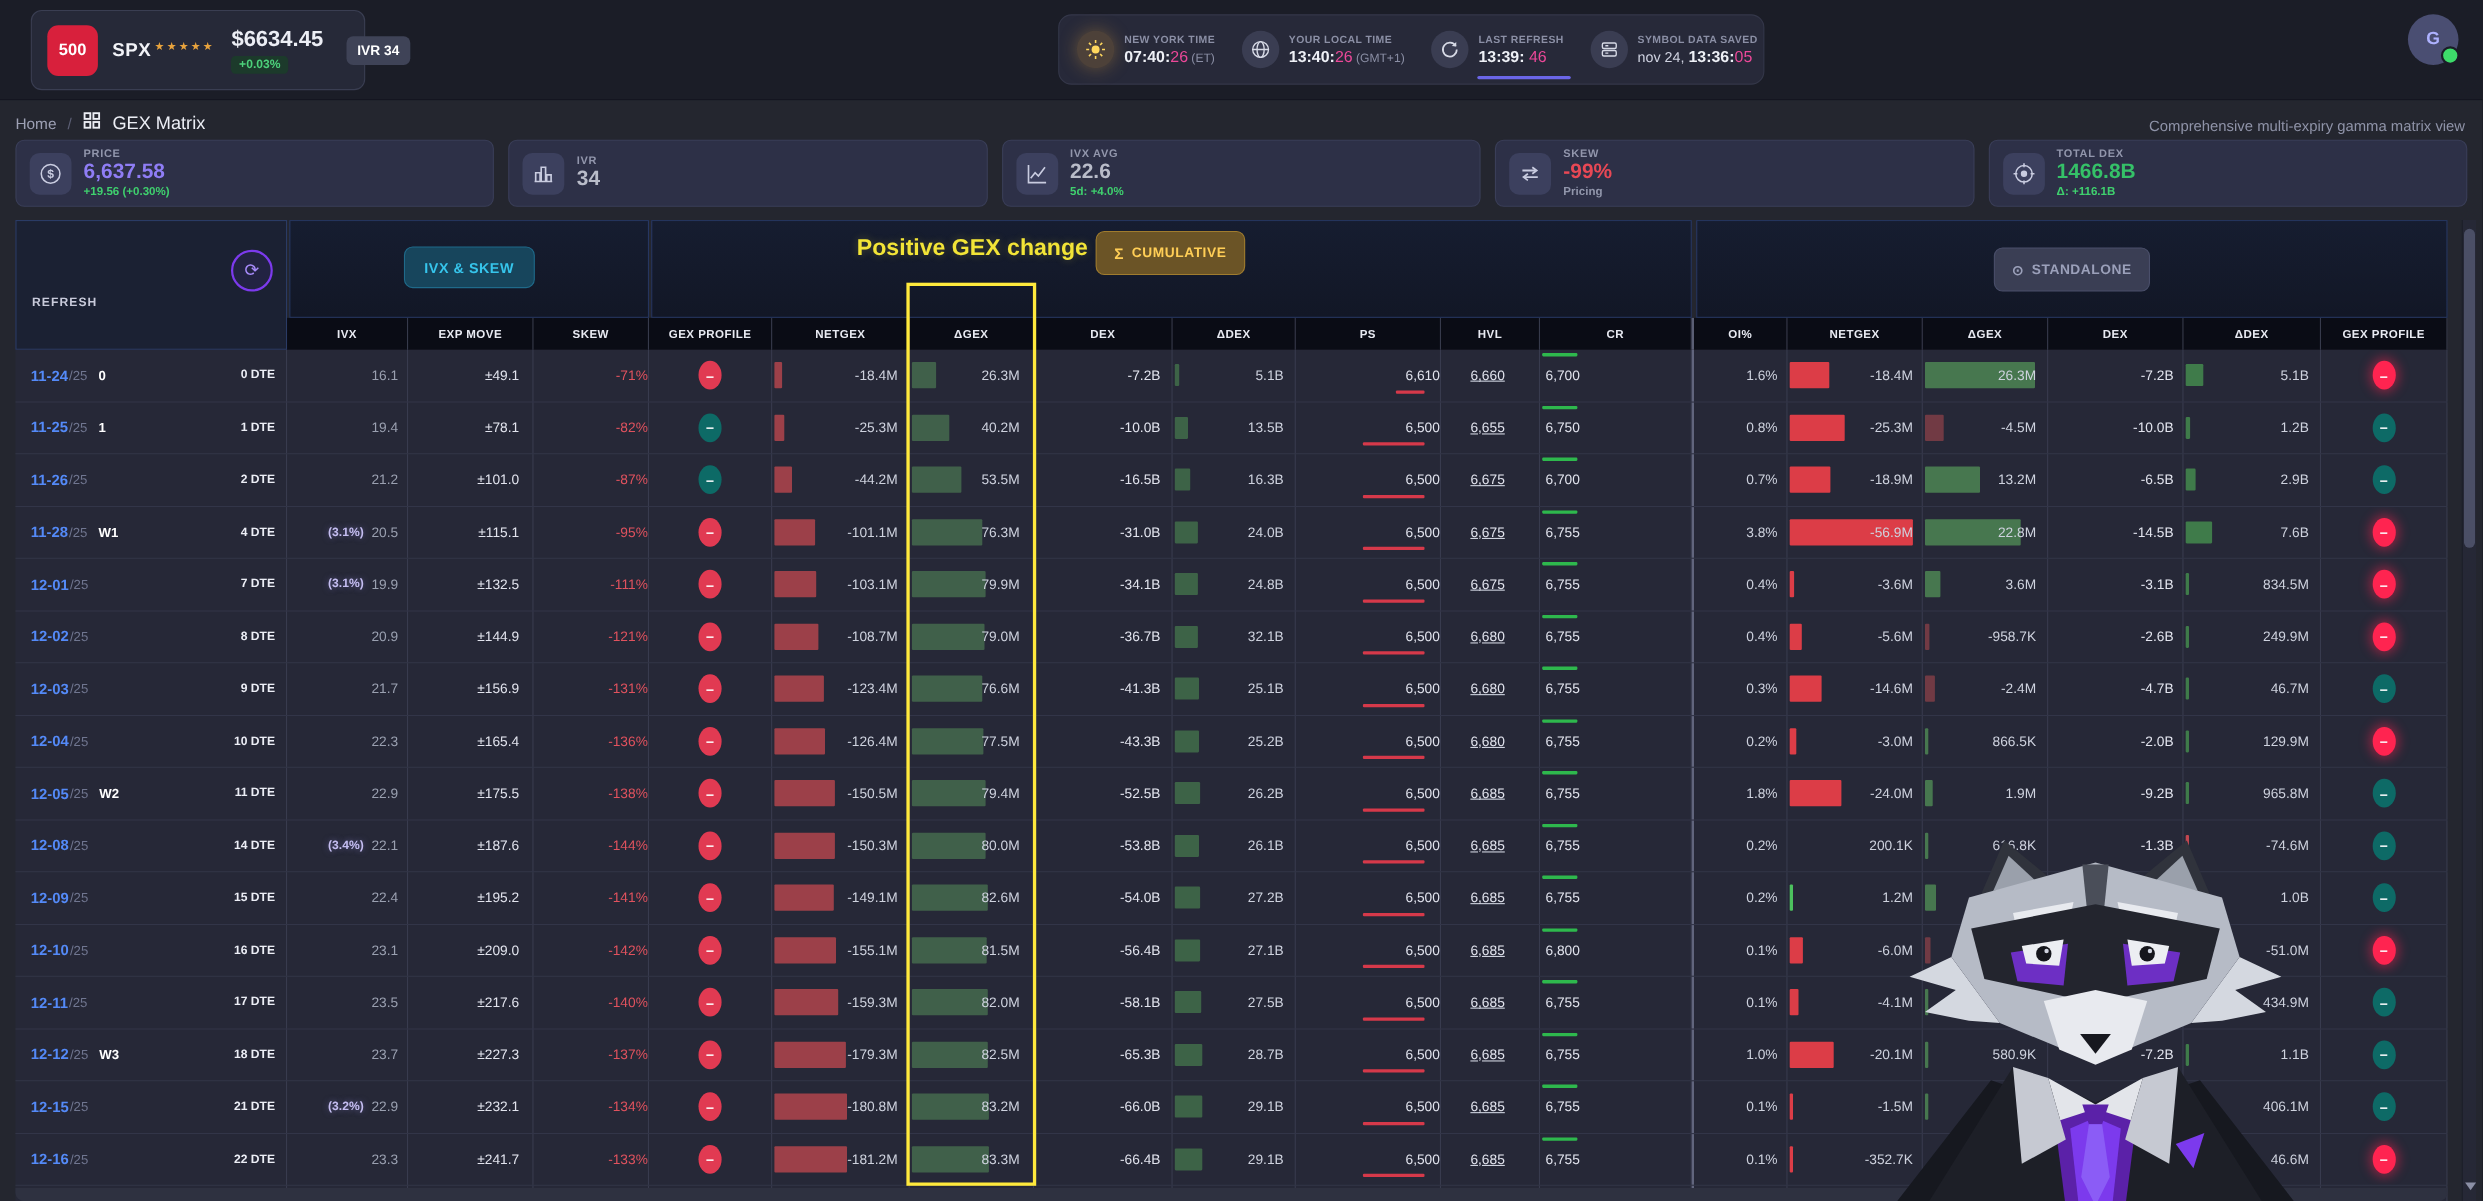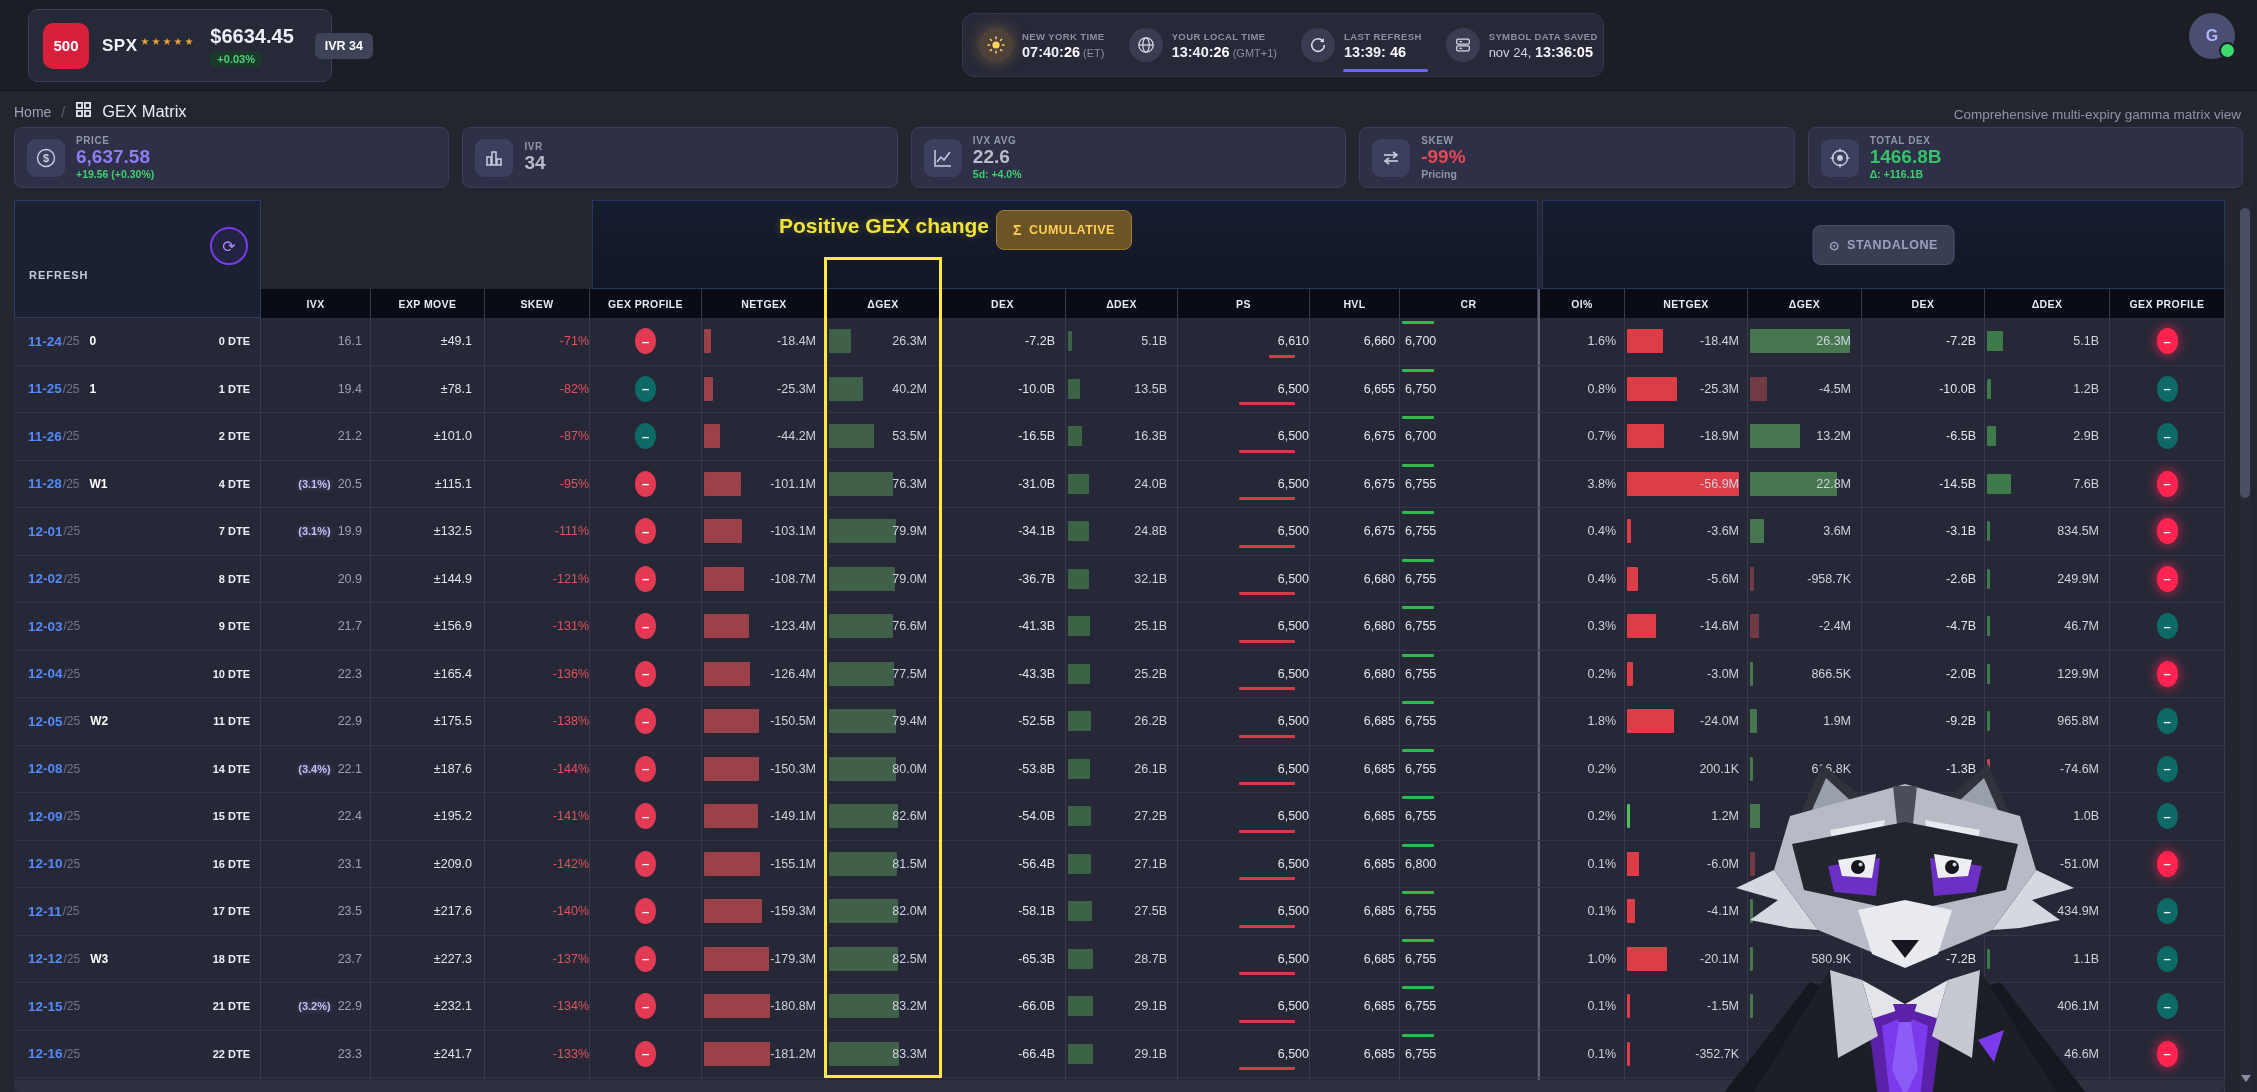--- a/index.html
+++ b/index.html
@@ -17,21 +17,21 @@
   .chg-pill{background:#1c3a2b;color:#4cd07a;font-size:11px;font-weight:bold;padding:2px 7px;border-radius:4px;align-self:flex-start;}
   .ivr-pill{background:#3f4357;color:#fff;font-weight:bold;font-size:12.5px;padding:6px 10px;border-radius:6px;margin-left:8px;white-space:nowrap;}
 
   .timebar{position:absolute;left:962px;top:13px;width:642px;height:64px;background:#272939;border:1px solid #343749;border-radius:12px;display:flex;align-items:center;padding:16px 16px;box-sizing:border-box;gap:24px;}
   .titem{display:flex;align-items:center;gap:9px;position:relative;}
   .ticon{width:34px;height:34px;border-radius:50%;background:#3a3d52;display:flex;align-items:center;justify-content:center;flex:none;}
   .ticon.sun{background:rgba(232,166,61,.20);box-shadow:0 0 16px rgba(232,166,61,.35);}
   .tcol{display:flex;flex-direction:column;gap:2px;}
   .tlabel{font-size:9.5px;font-weight:bold;color:#8b8fa5;letter-spacing:.4px;white-space:nowrap;}
   .tval{font-size:14.5px;color:#eef0f6;font-weight:bold;white-space:nowrap;}
-  .tval .dim{color:#ffffff;font-weight:bold;}
+  .tval .dim{color:#ec4899;font-weight:normal;}
   .tval .sfx{color:#8b8fa5;font-size:11px;font-weight:normal;margin-left:3px;}
   .tval .pfx{font-weight:normal;color:#cfd2e0;font-size:13px;}
   .t-underline{position:absolute;left:42px;right:-6px;bottom:-10px;height:3px;background:#6b66e8;border-radius:2px;}
   .avatar{position:absolute;right:22px;top:13px;width:46px;height:46px;border-radius:50%;background:#4a4e72;color:#aeb2ff;font-size:16px;font-weight:bold;display:flex;align-items:center;justify-content:center;}
   .avatar .dot{position:absolute;right:-1px;bottom:0;width:13px;height:13px;border-radius:50%;background:#3ddc6a;border:2px solid #1b1d27;}
 
   
   .crumbs{position:absolute;left:14px;top:101px;display:flex;align-items:center;gap:10px;}
   .crumb-home{color:#9da0b4;font-size:14px;}
   .crumb-sep{color:#5c5f75;font-size:14px;}
@@ -79,21 +79,21 @@
   .exp-yr{color:#707690;font-size:12px;margin-left:1px;}
   .exp-badge{color:#fff;font-weight:bold;font-size:12px;margin-left:10px;}
   .exp-dte{margin-left:auto;color:#eceef6;font-weight:bold;font-size:11px;white-space:nowrap;}
   .ivx-note{color:#c4bdf0;font-weight:bold;font-size:11px;margin-right:7px;text-shadow:0 0 6px rgba(160,150,240,.5);}
   .v-skew{color:#e0525e;}
   .v-bright{color:#e2e4ee;}
   .v-gray{color:#9aa0b0;}
   .bar{position:absolute;left:2px;top:50%;transform:translateY(-50%);height:24px;border-radius:1px;}
   .bar.sm{height:20px;}
   .cellval{position:relative;z-index:2;}
-  .pad8{padding-right:8px;}.pad10{padding-right:10px;}.pad12{padding-right:12px;}.pad14{}.pad16{padding-right:4px;}
+  .pad8{padding-right:8px;}.pad10{padding-right:10px;}.pad12{padding-right:12px;}.pad14{}.pad16{padding-right:31px;text-decoration:underline;}
   .ps-line{position:absolute;right:14px;bottom:7px;height:3px;background:#d6394a;border-radius:1px;}
   .cr-line{position:absolute;left:2px;top:3px;height:3px;width:32px;background:#2eb84d;border-radius:1px;}
   .c-cr{padding-left:5px;}
   .gp{width:21px;height:26px;border-radius:50%;display:flex;align-items:center;justify-content:center;color:#fff;font-size:13px;font-weight:bold;line-height:1;}
   .gp.red{background:#e13a52;}
   .gp.teal{background:#0d6a66;}
   .gp.redglow{background:#ff2450;box-shadow:0 0 10px 3px rgba(255,36,80,.45);}
 
   .ybox{position:absolute;left:810px;top:57px;width:112px;height:815px;border:3px solid #ffe93c;z-index:6;pointer-events:none;}
   .mat-bottom{position:absolute;left:0;bottom:0;width:2211px;height:12px;background:#2e3140;border-radius:0 0 8px 8px;}
@@ -279,20 +279,23 @@
           <span class="sval" style="color: rgb(53, 193, 104);">1466.8B</span>
           <span class="ssub" style="color: rgb(63, 208, 110);">Δ: +116.1B</span>
         </div>
     </div>
   </div>
 
   <div class="matrix">
     <div class="panel panelA">
       <span class="expiry-label">REFRESH</span>
       <span class="circle-btn">⟳</span>
+    </div>
+    <div class="panel panelB">
+      <span class="tab-ivx">IVX &amp; SKEW</span>
     </div>
     <div class="panel panelC">
       <span class="annotation">Positive GEX change</span>
       <span class="btn-cum">
           <span class="sigma">Σ</span>
           <span>CUMULATIVE</span>
         </span>
     </div>
     <div class="panel panelD">
       <span class="btn-sa">

